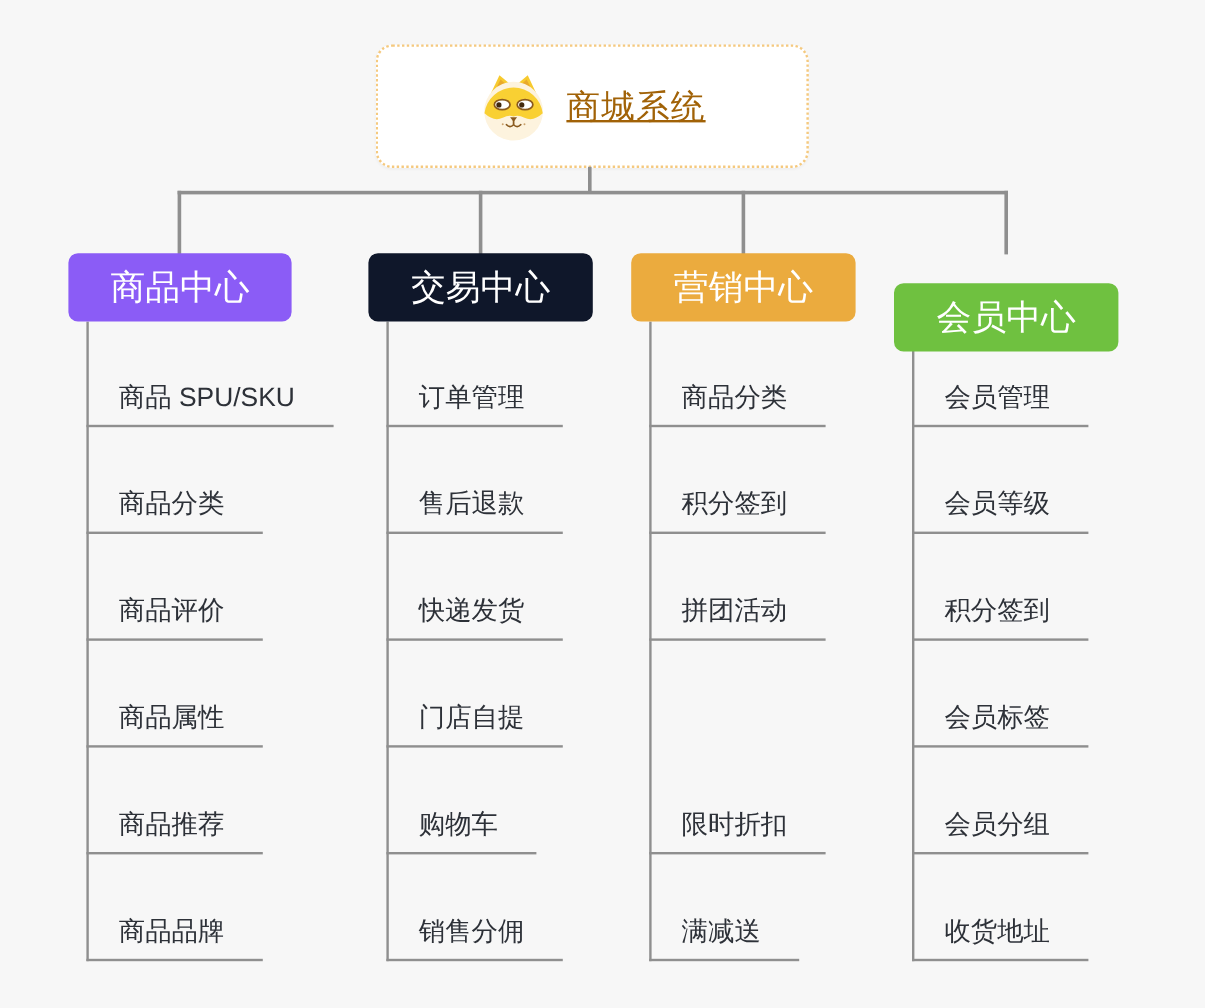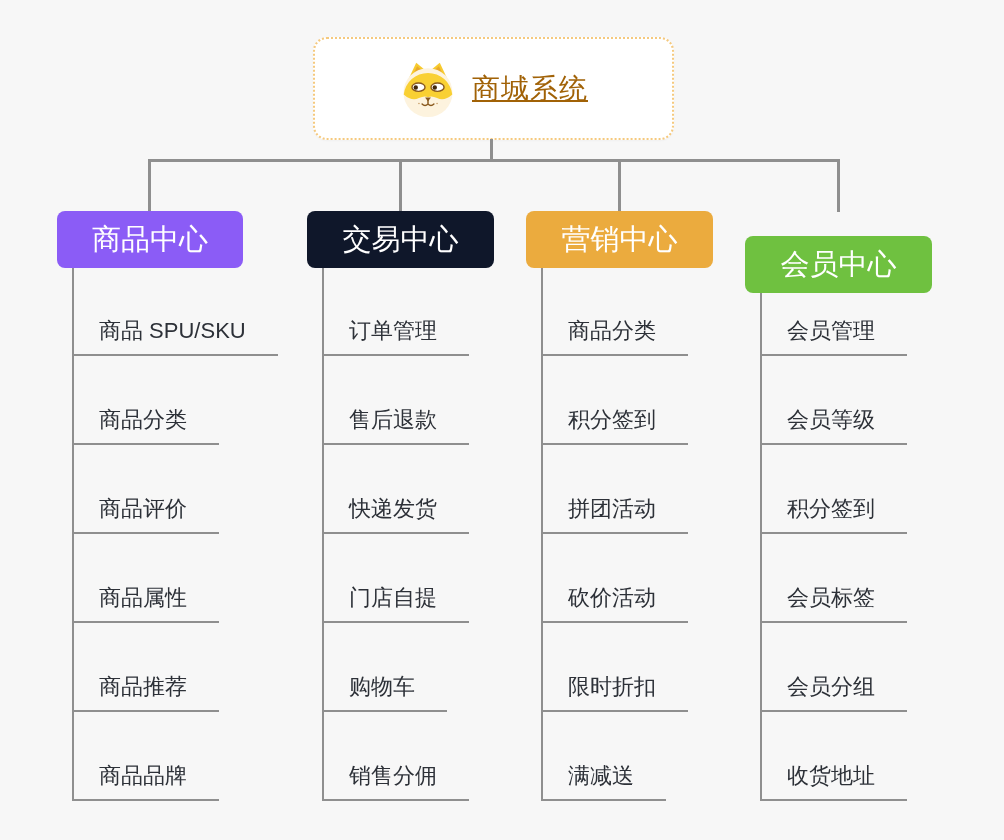--- a/index.html
+++ b/index.html
@@ -102,21 +102,20 @@
   <div class="leaf c1 r0">订单管理</div>
   <div class="leaf c1 r1">售后退款</div>
   <div class="leaf c1 r2">快递发货</div>
   <div class="leaf c1 r3">门店自提</div>
   <div class="leaf c1 r4">购物车</div>
   <div class="leaf c1 r5">销售分佣</div>
 
   <div class="leaf c2 r0">商品分类</div>
   <div class="leaf c2 r1">积分签到</div>
   <div class="leaf c2 r2">拼团活动</div>
-  <div class="leaf c2 r3">砍价活动</div>
   <div class="leaf c2 r4">限时折扣</div>
   <div class="leaf c2 r5">满减送</div>
 
   <div class="leaf c3 r0">会员管理</div>
   <div class="leaf c3 r1">会员等级</div>
   <div class="leaf c3 r2">积分签到</div>
   <div class="leaf c3 r4">会员分组</div>
   <div class="leaf c3 r3">会员标签</div>
   <div class="leaf c3 r5">收货地址</div>
 

